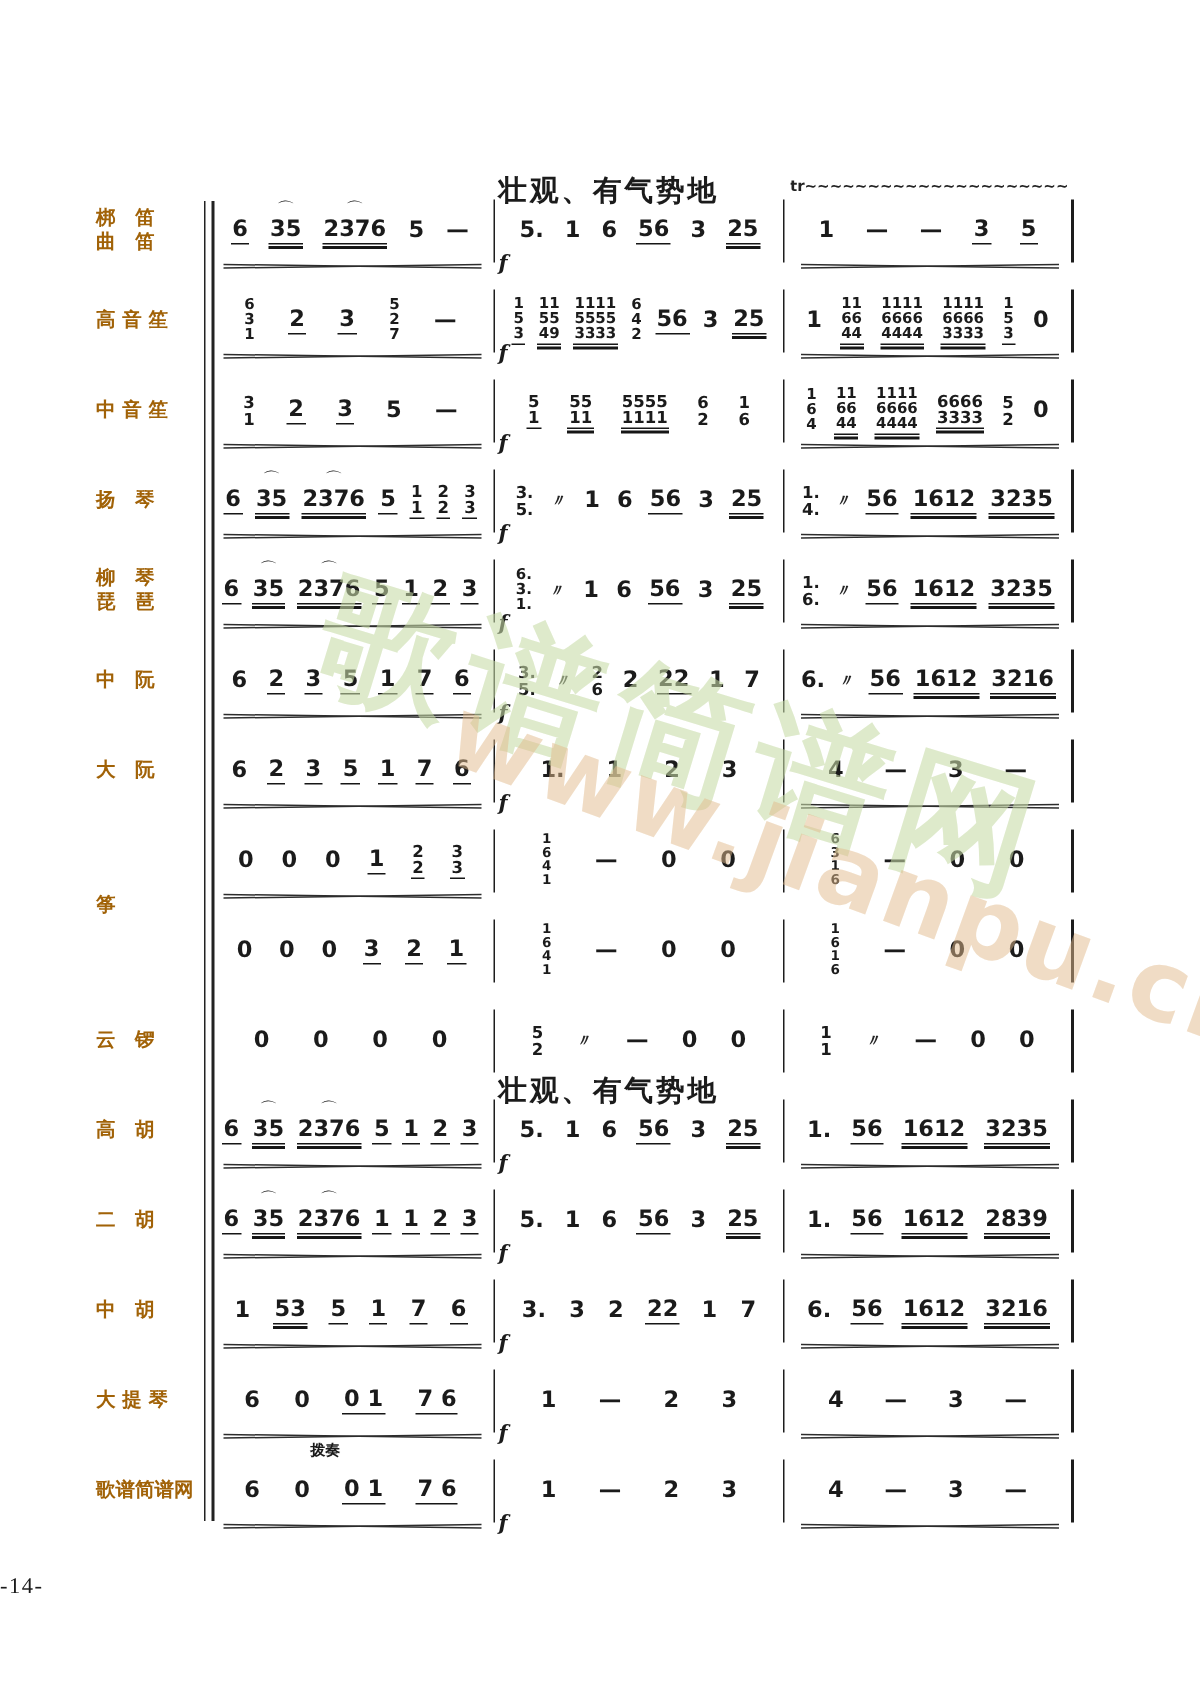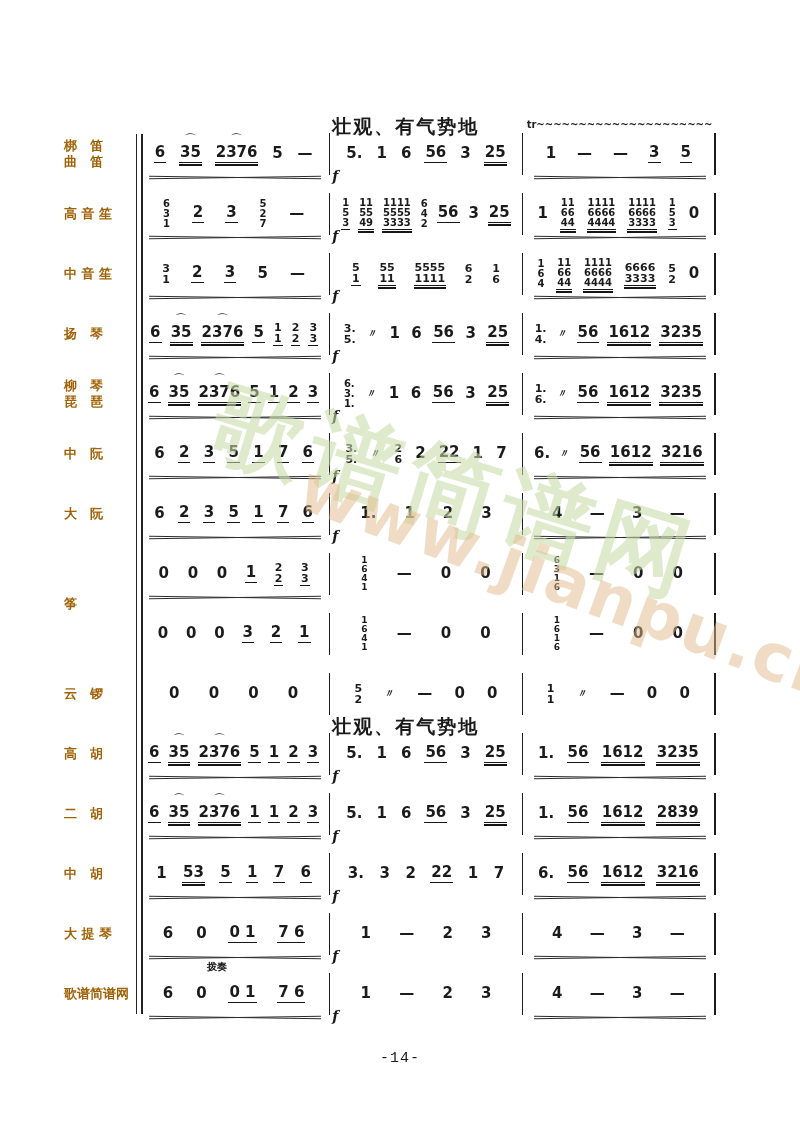--- a/index.html
+++ b/index.html
@@ -43,22 +43,22 @@
     font-size:19px;font-weight:600;white-space:nowrap;letter-spacing:2px;}
   .wave{position:absolute;top:-14px;left:4px;right:2px;font-size:10px;font-weight:bold;
     overflow:hidden;white-space:nowrap;letter-spacing:0;color:#222;}
   .ann{position:absolute;top:-13px;left:36%;font-size:10px;font-weight:600;
     font-family:"DejaVu Serif",serif;white-space:nowrap;}
   .cresc{position:absolute;bottom:-7px;left:6%;right:4%;height:8px;pointer-events:none;}
   .cresc::before,.cresc::after{content:"";position:absolute;left:0;right:0;top:3px;height:1.1px;background:#2c2c2c;}
   .cresc::before{transform:rotate(0.8deg);}
   .cresc::after{transform:rotate(-0.8deg);}
   
-  .pageno{position:absolute;top:1050px;left:0;width:100%;text-align:center;
-    font-size:15px;letter-spacing:1px;font-family:Liberation Mono, monospace;}
+  .pageno{position:absolute;top:1050px;left:0;width:100%;text-align:left;
+    font-size:15px;letter-spacing:1px;font-family:Liberation Serif, serif;}
 </style>
 </head>
 <body>
 
 <div class="score">
   <div class="sysline"></div>
 <div class="row">
       <div class="label">
         <div>梆　笛</div>
         <div>曲　笛</div>

